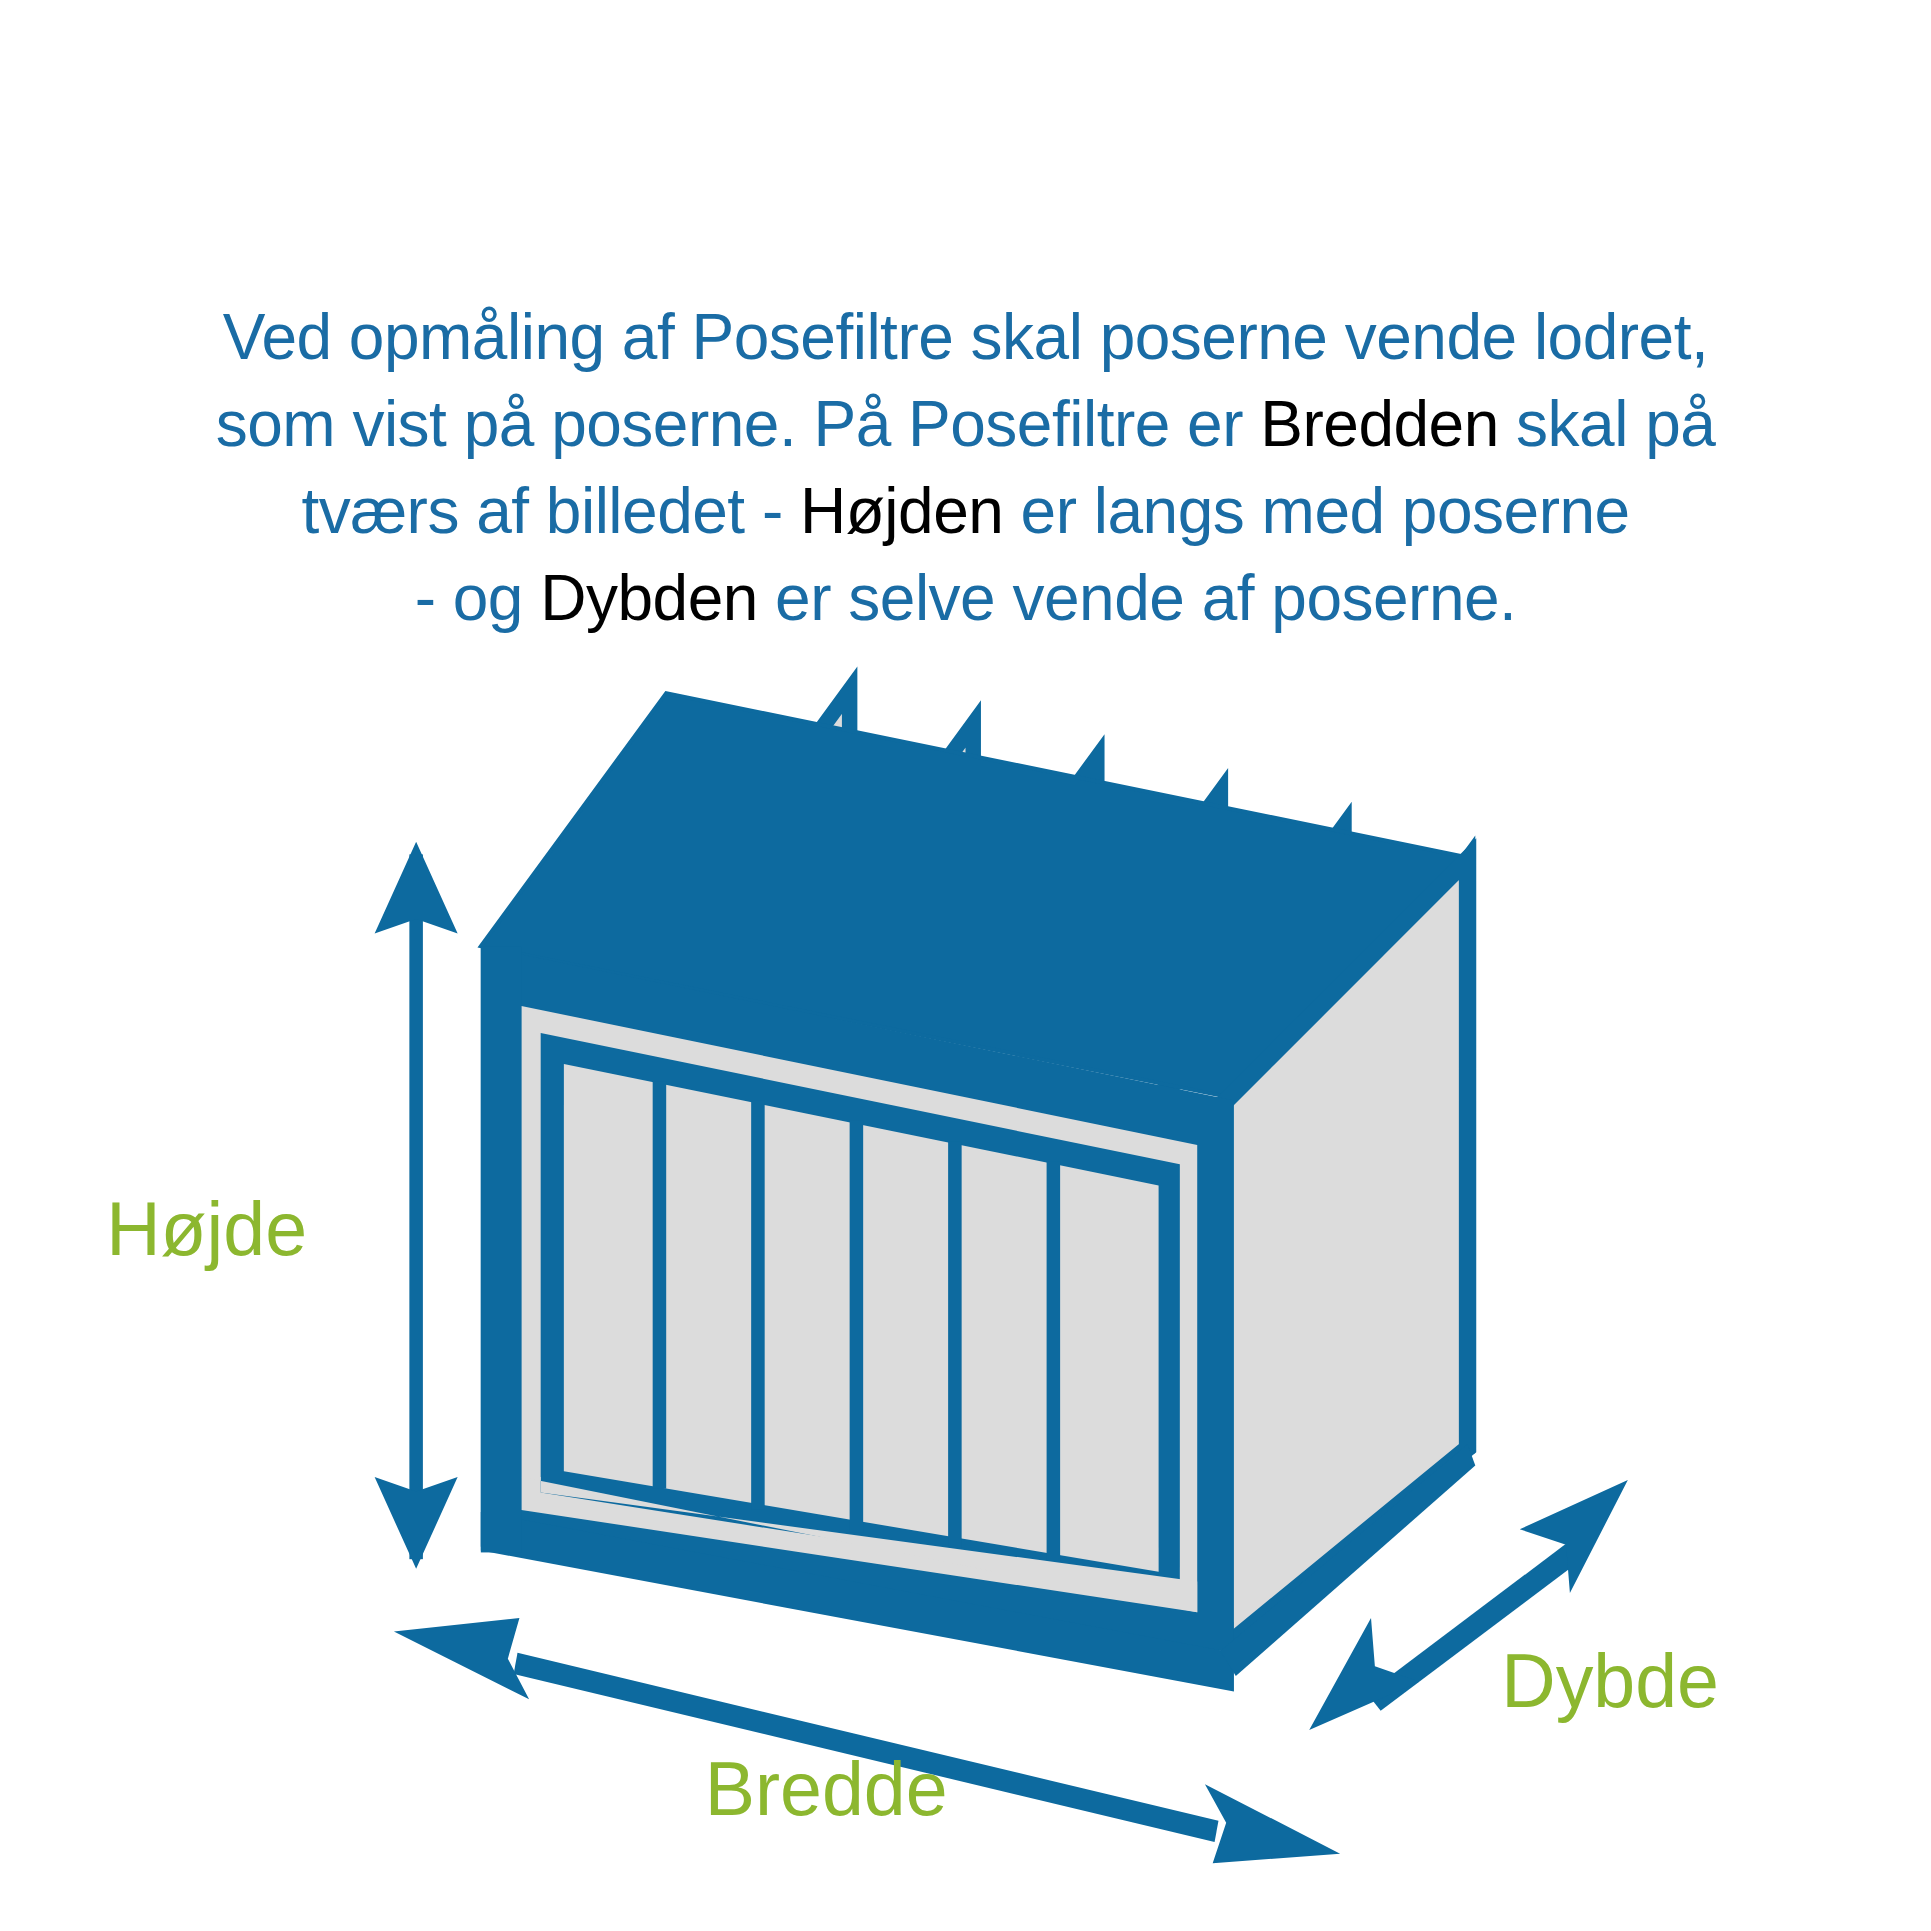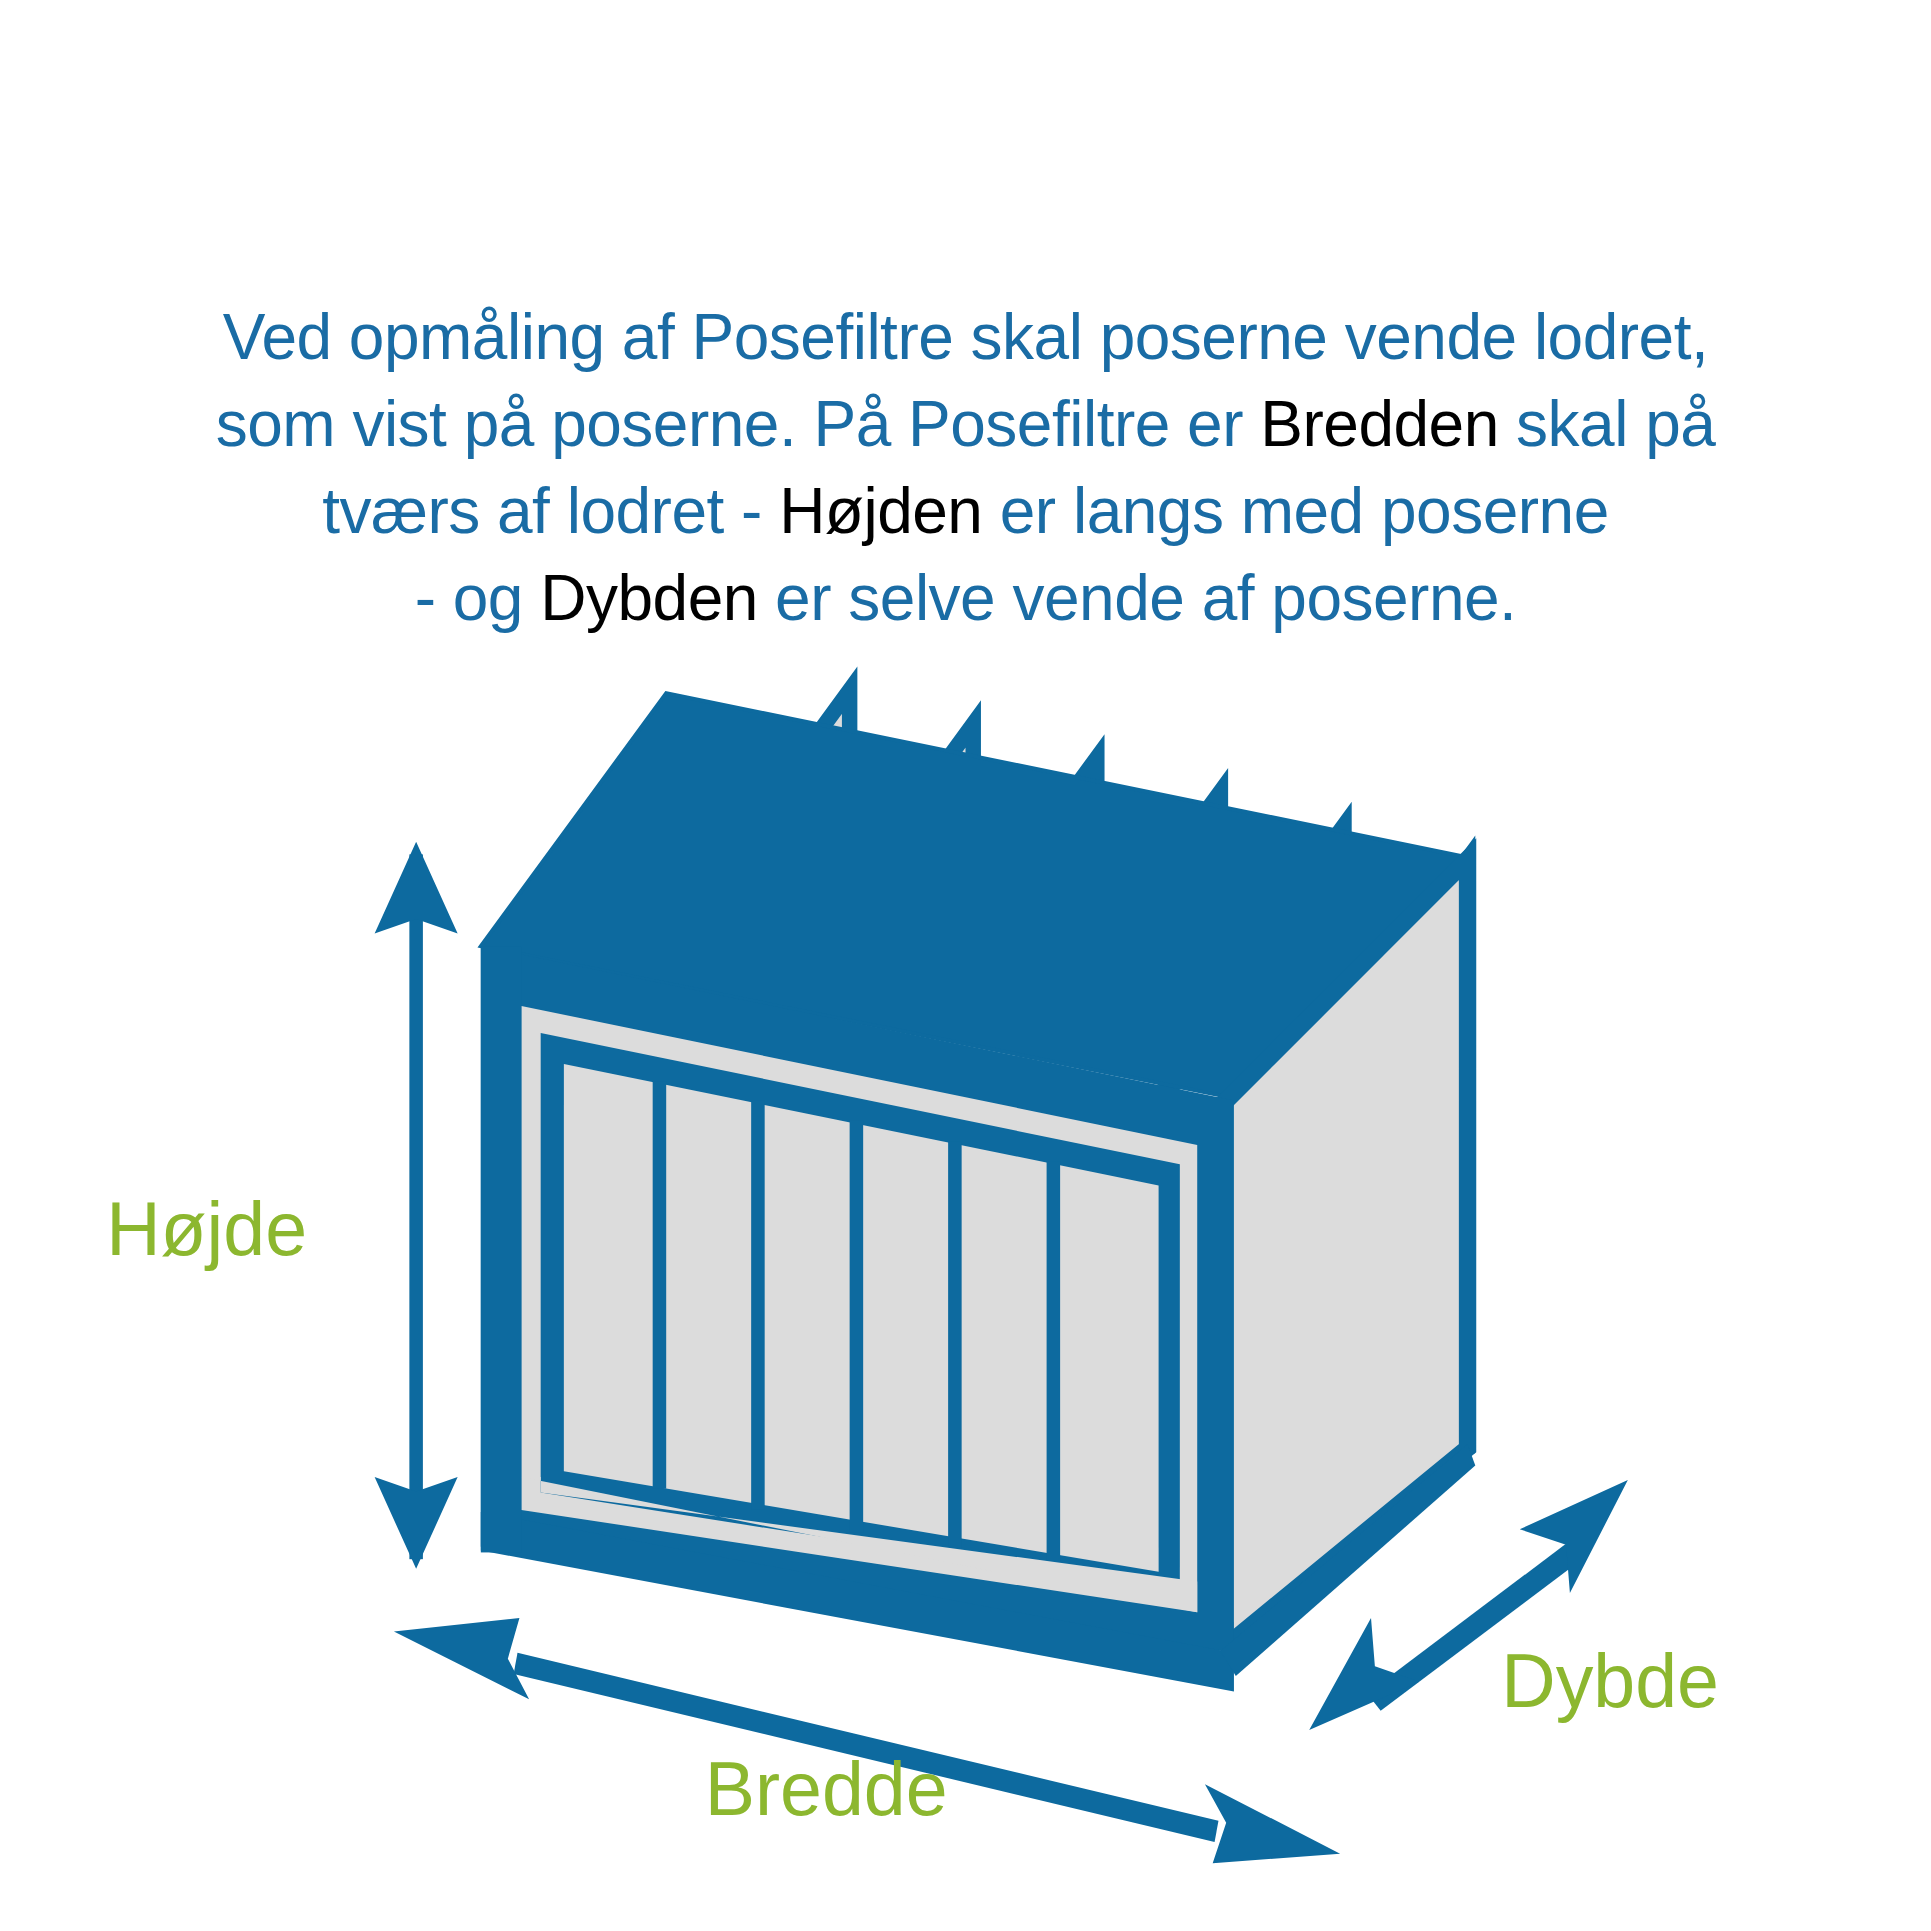--- a/index.html
+++ b/index.html
@@ -61,21 +61,21 @@
 </style>
 </head>
 <body>
 
 <div id="page">
 
 
   <div class="intro">
     <span>Ved opmåling af Posefiltre skal poserne vende lodret,</span><br>
     <span>som vist på poserne. På Posefiltre er </span><span class="hl">Bredden</span><span> skal på</span><br>
-    <span>tværs af lodret - </span><span class="hl">Højden</span><span> er langs med poserne</span><br>
+    <span>tværs af billedet - </span><span class="hl">Højden</span><span> er langs med poserne</span><br>
     <span>- og </span><span class="hl">Dybden</span><span> er selve vende af poserne.</span>
   </div>
 
   <div class="diagram-wrap">
     <svg class="diagram" width="1931" height="1265" viewBox="0 0 2000 1310" xmlns="http://www.w3.org/2000/svg">
 
       <g>
 
         <polygon points="690,285 880,25 880,200 700,295" fill="#dcdcdc" stroke="#0d6a9f" stroke-width="16" stroke-linejoin="miter"></polygon>
 

